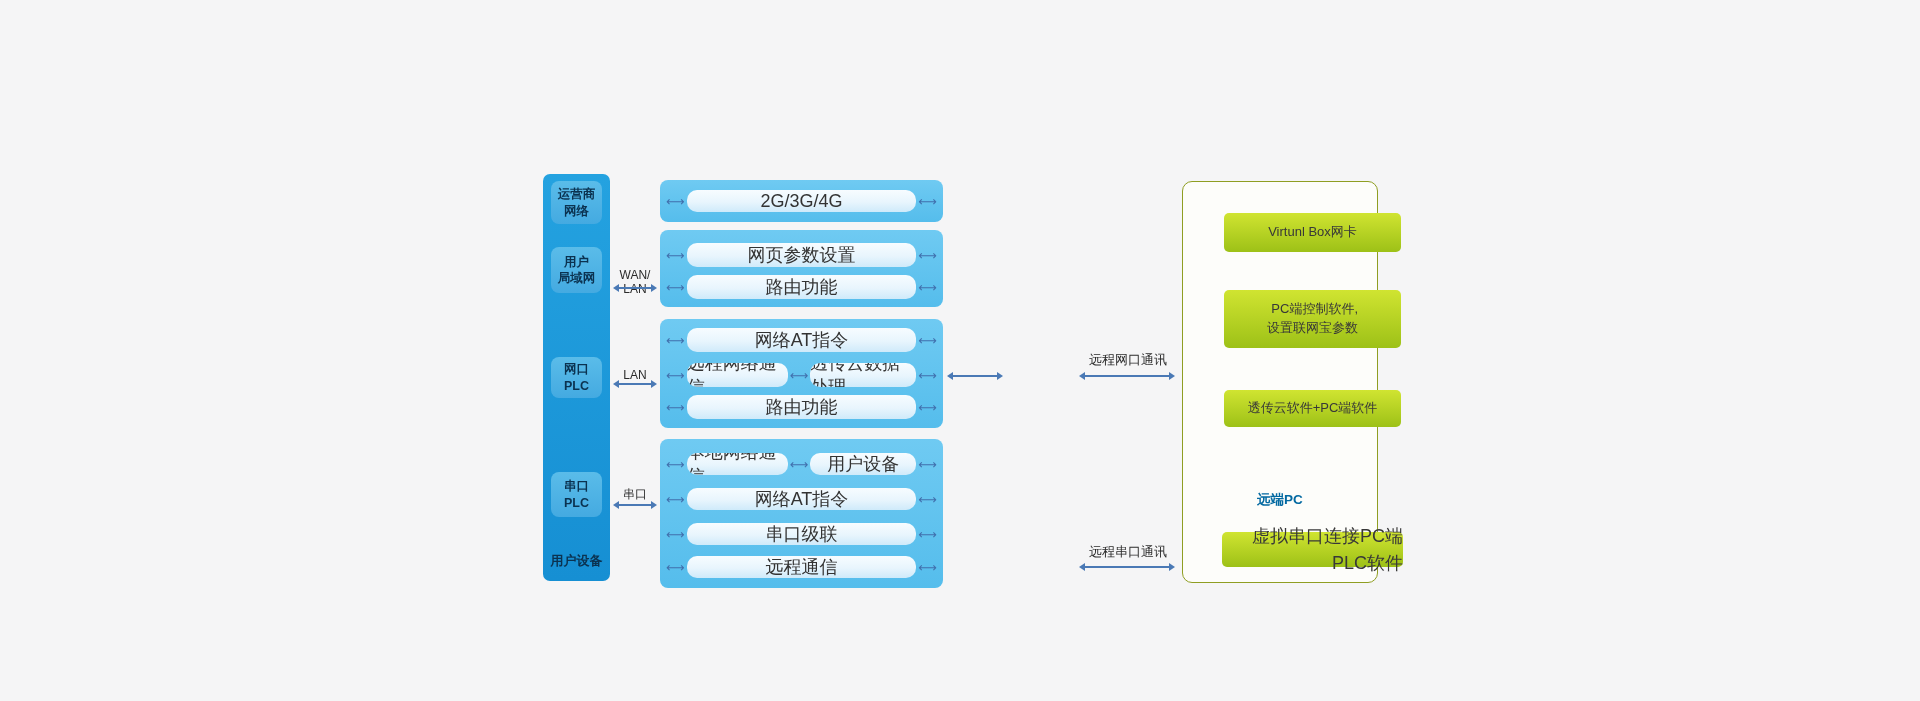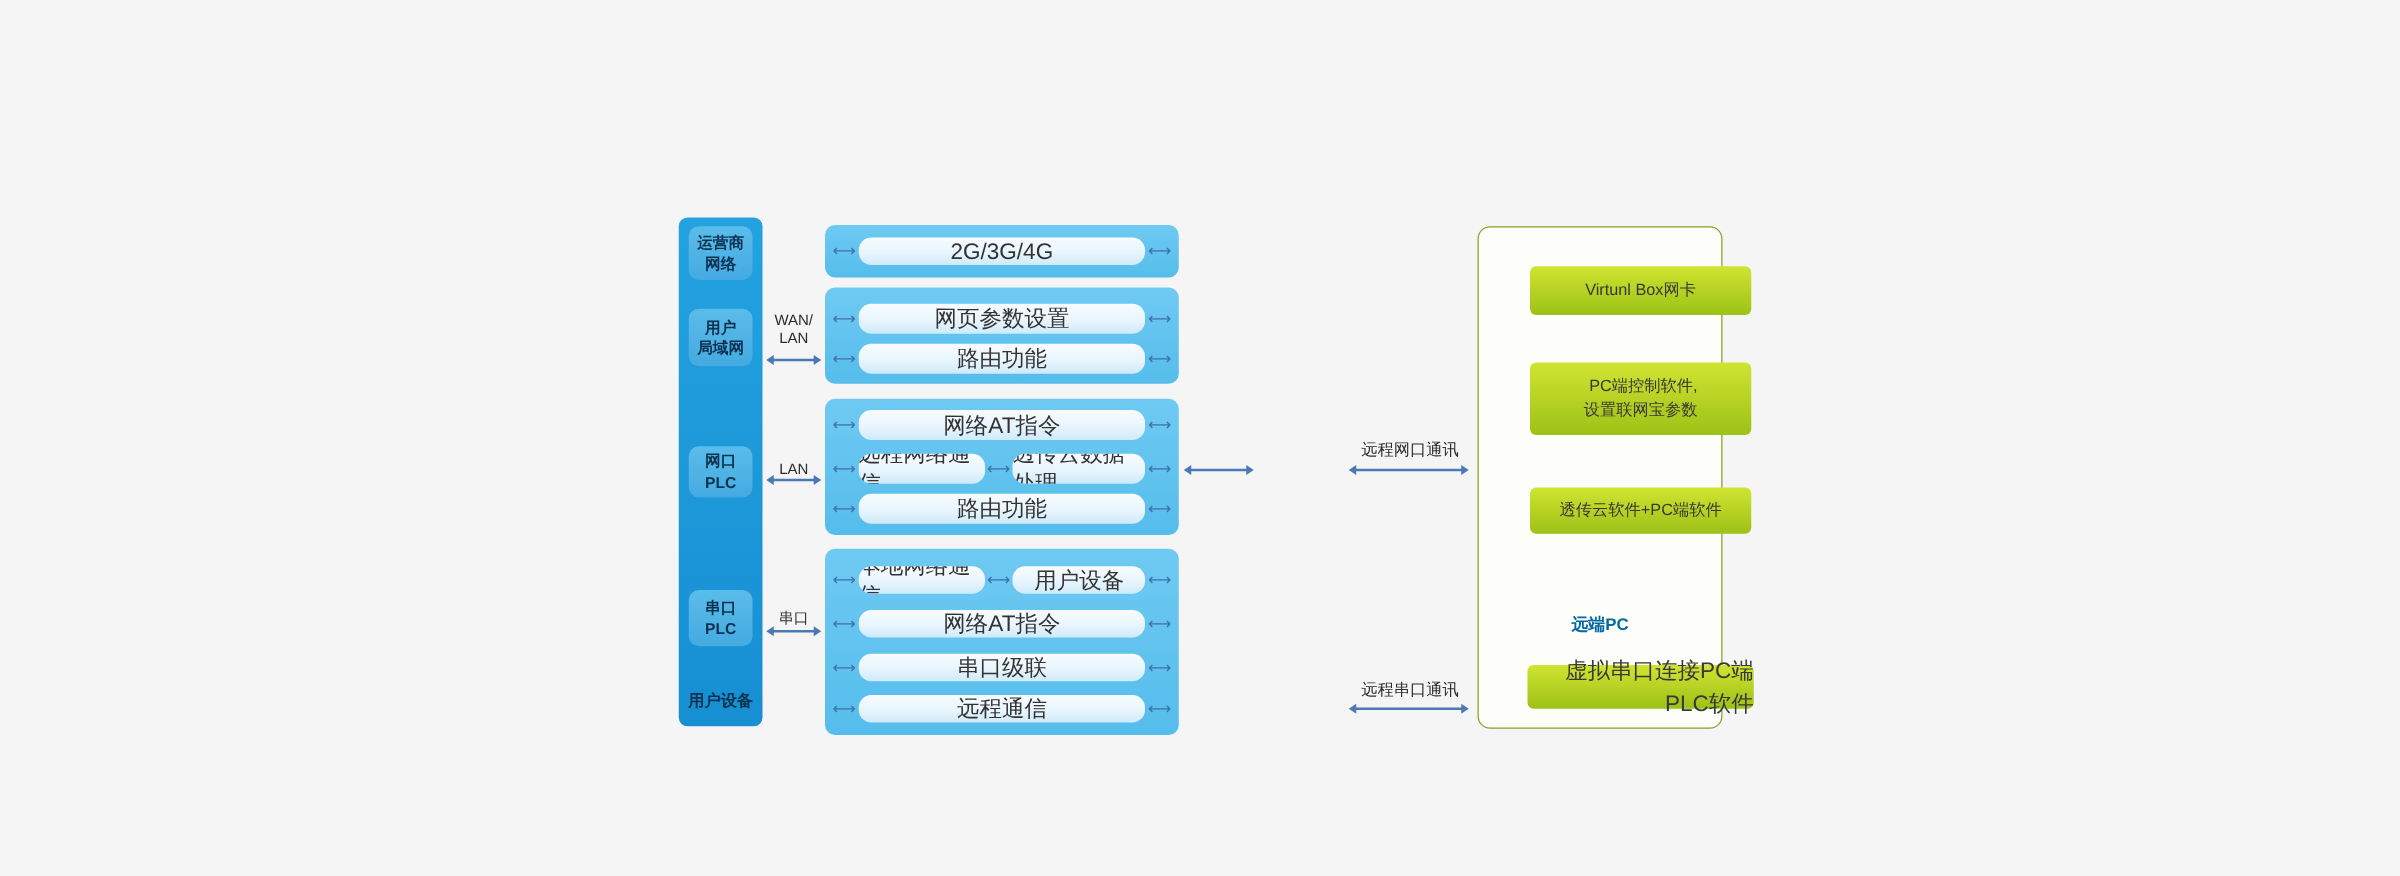--- a/index.html
+++ b/index.html
@@ -112,21 +112,21 @@
 网络</div>
     <div class="lb-item ml" style="top:73px;  height:46px;">用户
 局域网</div>
     <div class="lb-item ml" style="top:183px; height:41px;">网口
 PLC</div>
     <div class="lb-item ml" style="top:298px; height:45px;">串口
 PLC</div>
     <div class="lb-caption">用户设备</div>
   </div>
 
-  <div class="conn-label ml" style="left:610px; top:250px; width:50px;">WAN/
+  <div class="conn-label ml" style="left:610px; top:269px; width:50px;">WAN/
 LAN</div>
   <div class="arrow" style="left:616px; top:287px; width:38px;"></div>
 
   <div class="conn-label" style="left:610px; top:369px; width:50px;">LAN</div>
   <div class="arrow" style="left:616px; top:383px; width:38px;"></div>
 
   <div class="conn-label" style="left:610px; top:488px; width:50px;">串口</div>
   <div class="arrow" style="left:616px; top:504px; width:38px;"></div>
 
   <div class="group" style="top:180px; height:42px;">

